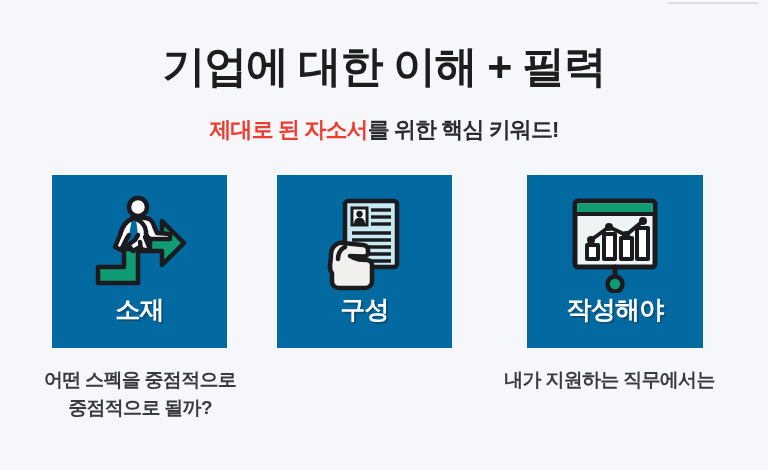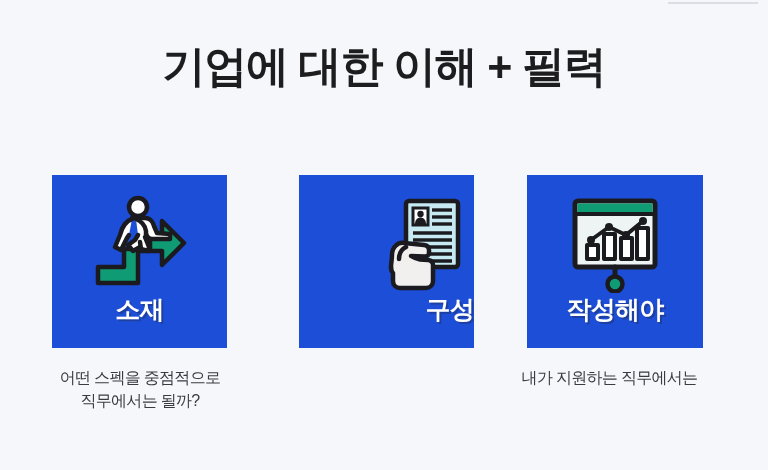--- a/index.html
+++ b/index.html
@@ -68,28 +68,28 @@
     left: 0;
     top: 175px;
     width: 768px;
     height: 173px;
   }
   .card {
     position: absolute;
     top: 0;
     width: 175px;
     height: 173px;
-    background: #1d4ed8;
+    background: #0369a1;
     display: flex;
     flex-direction: column;
     align-items: center;
     justify-content: flex-start;
   }
   .card.c1 { left: 52px; }
-  .card.c2 { left: 299px; align-items: flex-end; }
+  .card.c2 { left: 277px; }
   .card.c3 { left: 527px; width: 176px; }
 
   .card-icon {
     margin-top: 18px;
     height: 100px;
     display: flex;
     align-items: center;
     justify-content: center;
   }
   .card-label {
@@ -99,40 +99,41 @@
     color: #ffffff;
     letter-spacing: -0.8px;
     text-shadow: 2px 2px 0 rgba(30,30,30,0.30);
     line-height: 1;
   }
 
   
   .caption {
     position: absolute;
     text-align: center;
-    font-size: 16px;
+    font-size: 19px;
     line-height: 1.45;
-    font-weight: 400;
+    font-weight: 700;
     color: #3a3a40;
     letter-spacing: -0.7px;
   }
   .cap1 { left: 0px;   top: 366px; width: 280px; }
   .cap2 { left: 272px; top: 388px; width: 220px; }
   .cap3 { left: 469px; top: 366px; width: 281px; }
   .caption .l2 { display: block; }
 </style>
 </head>
 <body>
 
 <div class="stage">
 
   <div class="top-rule"></div>
 
   <div class="headline">기업에 대한 이해 + 필력</div>
 
+  <div class="subhead"><span class="hl">제대로 된 자소서</span><span class="rest">를 위한 핵심 키워드</span><span class="bang">!</span></div>
 
   <div class="cards">
 
     <div class="card c1">
       <div class="card-icon">
         <svg width="104" height="96" viewBox="0 0 104 96" aria-hidden="true">
 
           <path d="M10 88 L10 72 L36 72 L36 54 L62 54 L62 40 L74 40 L74 26 L96 48 L74 70 L74 56 L50 56 L50 72 L50 88 Z" fill="#0f9b74" stroke="#1b1b1f" stroke-width="4.5" stroke-linejoin="round"></path>
 
           <g stroke="#1b1b1f" stroke-width="4.5" stroke-linejoin="round" stroke-linecap="round" fill="#ffffff">
@@ -209,21 +210,21 @@
           <circle cx="48" cy="91" r="7.5" fill="#0f9b74" stroke="#1b1b1f" stroke-width="4.5"></circle>
         </svg>
       </div>
       <div class="card-label">작성해야</div>
     </div>
 
   </div>
 
   <div class="caption cap1">
     <span>어떤 스펙을 중점적으로</span>
-    <span class="l2">직무에서는 될까?</span>
+    <span class="l2">중점적으로 될까?</span>
   </div>
 
 
   <div class="caption cap3">
     <span>내가 지원하는 직무에서는</span>
   </div>
 
 </div>
 
 </body></html>

